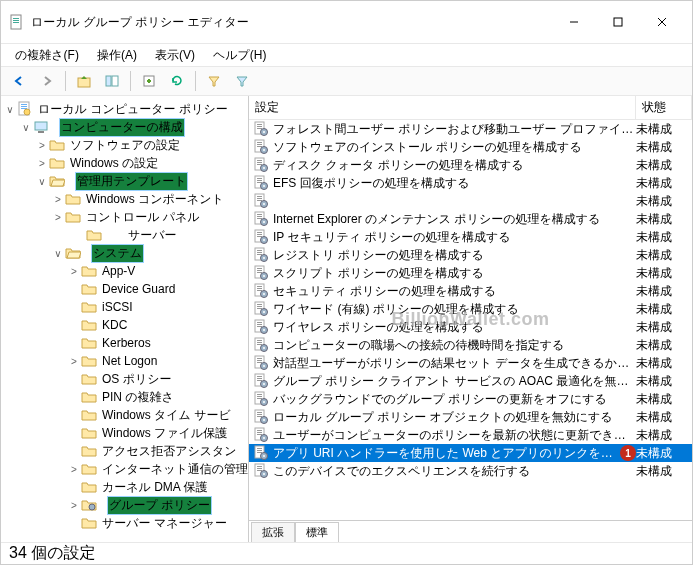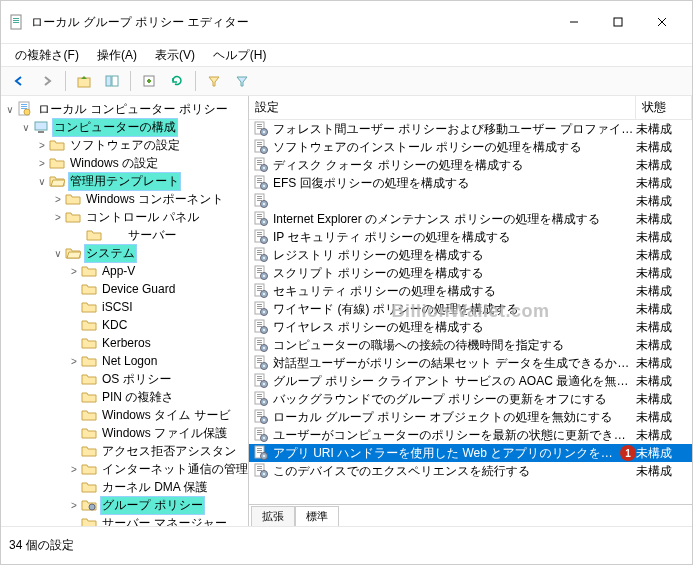--- a/index.html
+++ b/index.html
@@ -13,39 +13,39 @@
 .menu-item { padding: 1px 8px; cursor: pointer; }
 .toolbar { height: 30px; display: flex; align-items: center; padding: 0 6px; gap: 4px; border-top: 1px solid #e8e8e8; border-bottom: 1px solid #e8e8e8; background: #fafafa; }
 .tool-btn { width: 24px; height: 24px; display: flex; align-items: center; justify-content: center; cursor: pointer; border: 1px solid transparent; }
 .tool-sep { width: 1px; height: 20px; background: #ccc; margin: 0 2px; }
 .main { flex: 1; display: flex; overflow: hidden; }
 .tree-pane { width: 248px; border-right: 1px solid #ccc; overflow: auto; padding: 4px 2px; }
 .tree-item { display: flex; align-items: center; height: 18px; white-space: nowrap; cursor: pointer; }
 .tree-toggle { width: 14px; text-align: center; color: #666; font-size: 10px; cursor: pointer; flex-shrink: 0; }
 .tree-icon { width: 16px; height: 16px; margin-right: 3px; flex-shrink: 0; }
 .tree-label { padding: 0 2px; }
-.tree-label.sel { background: #5eead4; border: 1px solid #99d1ff; padding: 0 1px; }
+.tree-label.sel { background: #15803d; border: 1px solid #99d1ff; padding: 0 1px; margin-left: 7px; }
 .folder-icon svg, .tree-icon svg { width: 16px; height: 16px; }
 .right-pane { flex: 1; display: flex; flex-direction: column; overflow: hidden; }
 .list-header { display: flex; height: 24px; border-bottom: 1px solid #e8e8e8; }
 .list-header-cell { padding: 3px 6px; border-right: 1px solid #e8e8e8; cursor: pointer; font-size: 12px; }
 .list-header-cell.name { flex: 1; }
 .list-header-cell.state { width: 56px; }
 .list-body { flex: 1; overflow: auto; }
 .list-row { display: flex; align-items: center; height: 18px; cursor: pointer; }
 .list-row.sel { background: #0078d7; color: #fff; }
 .list-row.sel .badge { background: #c42b1c; }
 .list-cell-name { flex: 1; display: flex; align-items: center; padding-left: 4px; overflow: hidden; white-space: nowrap; }
 .list-cell-state { width: 56px; padding-right: 4px; }
 .item-icon { width: 16px; height: 16px; margin-right: 4px; flex-shrink: 0; }
 .badge { width: 16px; height: 16px; border-radius: 50%; background: #c42b1c; color: #fff; display: inline-flex; align-items: center; justify-content: center; font-size: 10px; font-weight: bold; margin-left: 6px; flex-shrink: 0; }
 .tabs { height: 22px; display: flex; align-items: flex-end; border-top: 1px solid #ccc; padding-left: 2px; gap: 0; }
 .tab { padding: 2px 10px; border: 1px solid #ccc; border-bottom: none; background: #fff; font-size: 11px; cursor: pointer; }
 .tab.inactive { background: #f6f6f6; }
-.statusbar { height: 38px; border-top: 1px solid #e8e8e8; display: flex; align-items: center; padding: 0 8px; font-size: 12px; }
+.statusbar { height: 22px; border-top: 1px solid #e8e8e8; display: flex; align-items: center; padding: 0 8px; font-size: 16px; }
 .watermark { position: absolute; top: 50%; left: 50%; transform: translate(-50%, -50%); font-size: 18px; font-weight: bold; color: rgba(140,140,140,0.5); pointer-events: none; letter-spacing: 0.5px; text-shadow: 0 1px 1px rgba(255,255,255,0.6); }
 </style>
 </head>
 <body>
 
 <div class="titlebar">
   <span class="titlebar-icon">
     <svg viewBox="0 0 16 16">
         <rect x="2" y="1" width="10" height="14" fill="#fff" stroke="#888"></rect>
         <rect x="4" y="4" width="6" height="1" fill="#4a9"></rect>

